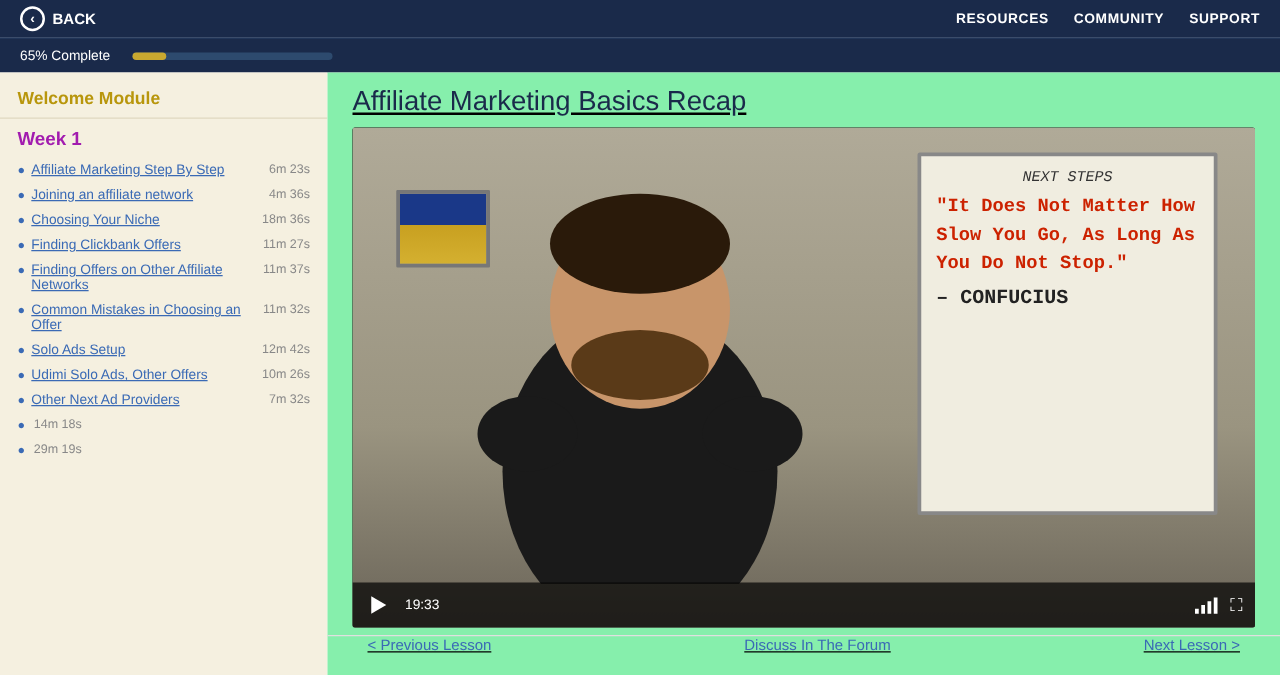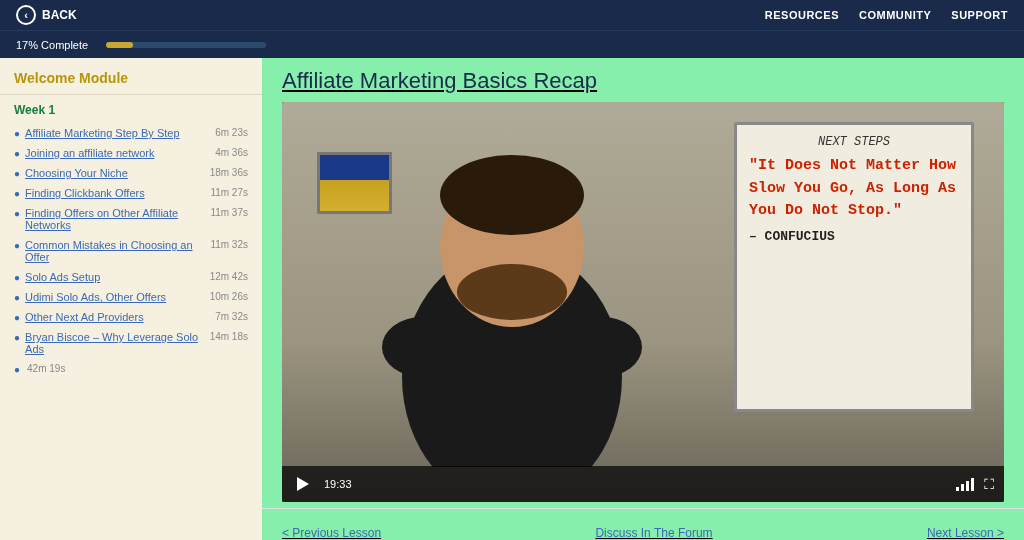--- a/index.html
+++ b/index.html
@@ -91,22 +91,22 @@
       height: 100%;
     }
     .sidebar-module-title {
       color: #b8960c;
       font-size: 14px;
       font-weight: bold;
       padding: 12px 14px 8px 14px;
       border-bottom: 1px solid #e0d8c0;
     }
     .sidebar-week-title {
-      color: #15803d;
-      font-size: 12px;
+      color: #a21caf;
+      font-size: 15px;
       font-weight: bold;
       padding: 8px 14px 6px 14px;
     }
     .sidebar-item {
       padding: 4px 14px;
       display: flex;
       align-items: flex-start;
       gap: 5px;
       cursor: pointer;
     }
@@ -191,21 +191,21 @@
       font-family: 'Courier New', monospace;
     }
     .wb-quote {
       font-size: 15px;
       color: #cc2200;
       font-family: 'Courier New', monospace;
       line-height: 1.5;
       font-weight: bold;
     }
     .wb-author {
-      font-size: 13px;
+      font-size: 16px;
       color: #222;
       font-family: 'Courier New', monospace;
       font-weight: bold;
       margin-top: 6px;
     }
     
     .wall-painting {
       position: absolute;
       left: 30px;
       top: 40px;
@@ -266,23 +266,23 @@
       font-size: 14px;
       cursor: pointer;
       background: none;
       border: none;
     }
 
     
     .bottom-nav {
       height: 32px;
       display: flex;
-      align-items: flex-end;
+      align-items: flex-start;
       justify-content: space-between;
-      padding: 0 20px;
+      padding: 0 32px;
       border-top: 1px solid #e0e0e0;
       margin-top: 6px;
     }
     .bottom-nav-link {
       color: #3a6ab5;
       font-size: 12px;
       text-decoration: none;
       cursor: pointer;
     }
 
@@ -300,21 +300,21 @@
     <span>BACK</span>
   </div>
   <div class="header-nav">
     <a class="header-nav-link">RESOURCES</a>
     <a class="header-nav-link">COMMUNITY</a>
     <a class="header-nav-link">SUPPORT</a>
   </div>
 </div>
 
 <div class="progress-row">
-  <span class="progress-label">17% Complete</span>
+  <span class="progress-label">65% Complete</span>
   <div class="progress-bar-bg">
     <div class="progress-bar-fill"></div>
   </div>
 </div>
 
 <div class="main-layout">
 
   <div class="sidebar">
     <div class="sidebar-module-title">Welcome Module</div>
     <div class="sidebar-week-title">Week 1</div>
@@ -359,26 +359,25 @@
       <span class="sidebar-item-link">Udimi Solo Ads, Other Offers</span>
       <span class="sidebar-item-meta">10m 26s</span>
     </div>
     <div class="sidebar-item">
       <span class="clock-icon">●</span>
       <span class="sidebar-item-link">Other Next Ad Providers</span>
       <span class="sidebar-item-meta">7m 32s</span>
     </div>
     <div class="sidebar-item">
       <span class="clock-icon">●</span>
-      <span class="sidebar-item-link">Bryan Biscoe – Why Leverage Solo Ads</span>
       <span class="sidebar-item-meta">14m 18s</span>
     </div>
     <div class="sidebar-item">
       <span class="clock-icon">●</span>
-      <span class="sidebar-item-meta">42m 19s</span>
+      <span class="sidebar-item-meta">29m 19s</span>
     </div>
   </div>
 
   <div class="content-area">
     <h1 class="content-title">Affiliate Marketing Basics Recap</h1>
 
     <div class="video-container">
       <div class="video-scene">
 
         <div class="room-bg" style="background: linear-gradient(180deg, #b0aa98 0%, #9a9480 60%, #6a6458 100%);">

